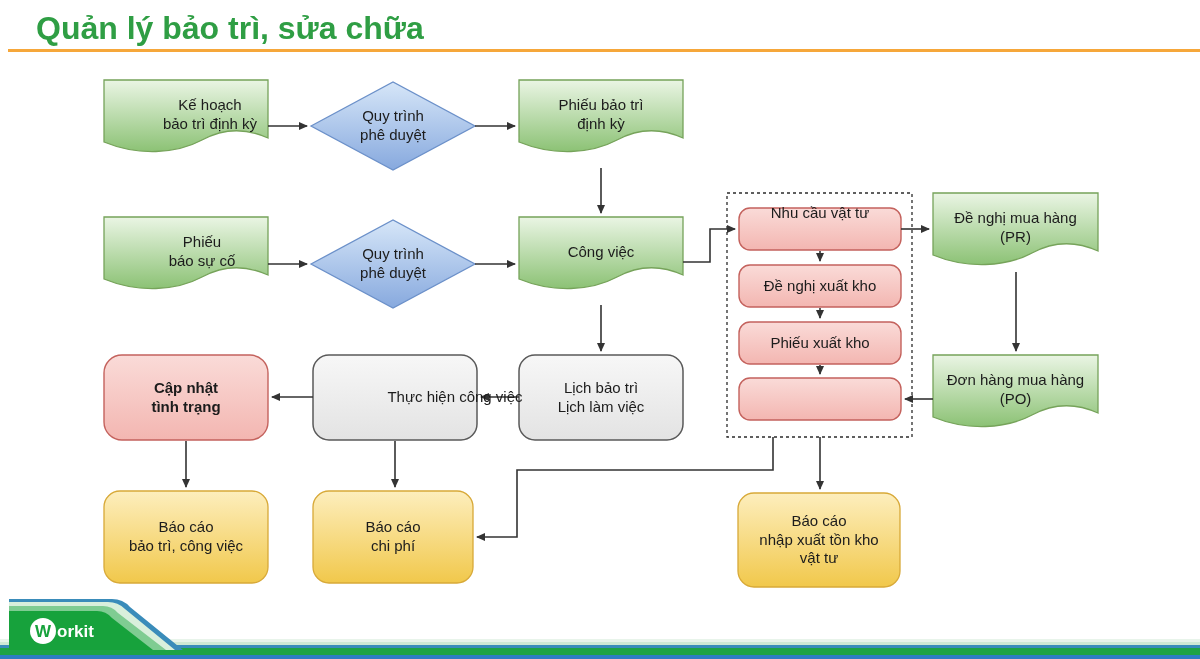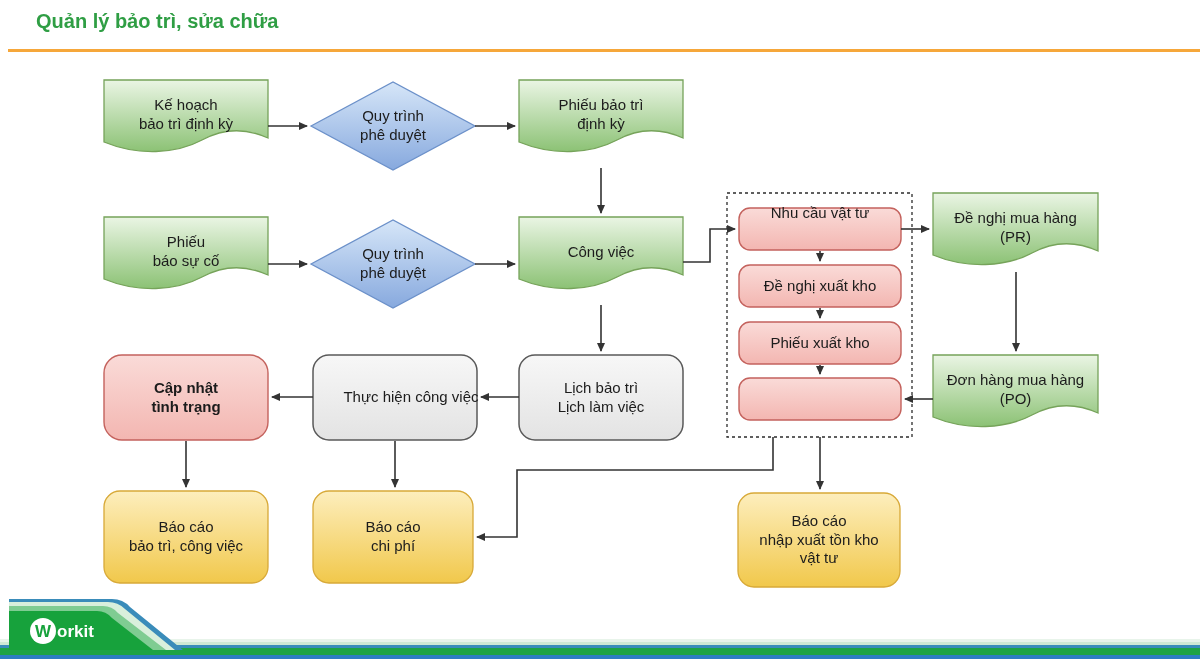--- a/index.html
+++ b/index.html
@@ -2,21 +2,21 @@
 <html><head>
 <meta charset="utf-8">
 <style>
   html,body{margin:0;padding:0;background:#fff;}
   .canvas{
     position:relative;width:1200px;height:659px;background:#ffffff;
     font-family:"Liberation Sans",sans-serif;overflow:hidden;
   }
   .page-title{
     position:absolute;left:36px;top:10px;
-    font-size:20px;font-weight:bold;color:#2f9e44;letter-spacing:0;
+    font-size:32px;font-weight:bold;color:#2f9e44;letter-spacing:0;
   }
   .title-rule{
     position:absolute;left:8px;top:49px;width:1192px;height:3px;background:#f6a73a;
   }
   .diagram-svg{position:absolute;left:0;top:0;}
   .label{
     position:absolute;display:flex;align-items:center;justify-content:center;
     text-align:center;white-space:pre-line;
     font-size:15px;line-height:1.24;color:#1c1c1c;pointer-events:none;
   }
@@ -96,41 +96,41 @@
       <path d="M820,365 L820,374" marker-end="url(#ah)"></path>
       <path d="M519,397 L481,397" marker-end="url(#ah)"></path>
       <path d="M313,397 L272,397" marker-end="url(#ah)"></path>
       <path d="M186,441 L186,487" marker-end="url(#ah)"></path>
       <path d="M395,441 L395,487" marker-end="url(#ah)"></path>
       <path d="M773,437 L773,470 L517,470 L517,537 L477,537" marker-end="url(#ah)"></path>
       <path d="M820,437 L820,489" marker-end="url(#ah)"></path>
     </g>
   </svg>
 
-  <div class="label" style="left:104px;top:80px;width:164px;height:70px;">Kế hoạch
+  <div class="label" style="left:104px;top:80px;width:164px;height:70px;padding-left:24px;">Kế hoạch
 bảo trì định kỳ</div>
   <div class="label" style="left:311px;top:83px;width:164px;height:86px;">Quy trình
 phê duyệt</div>
   <div class="label" style="left:519px;top:80px;width:164px;height:70px;">Phiếu bảo trì
 định kỳ</div>
-  <div class="label" style="left:104px;top:217px;width:164px;height:70px;">Phiếu
+  <div class="label" style="left:120px;top:217px;width:164px;height:70px;">Phiếu
 báo sự cố</div>
   <div class="label" style="left:311px;top:221px;width:164px;height:86px;">Quy trình
 phê duyệt</div>
   <div class="label" style="left:519px;top:217px;width:164px;height:70px;">Công việc</div>
   <div class="label" style="left:739px;top:192px;width:162px;height:42px;">Nhu cầu vật tư</div>
   <div class="label" style="left:739px;top:265px;width:162px;height:42px;">Đề nghị xuất kho</div>
   <div class="label" style="left:739px;top:322px;width:162px;height:42px;">Phiếu xuất kho</div>
   <div class="label" style="left:933px;top:193px;width:165px;height:70px;">Đề nghị mua hàng
 (PR)</div>
   <div class="label" style="left:933px;top:355px;width:165px;height:70px;">Đơn hàng mua hàng
 (PO)</div>
   <div class="label" style="left:104px;top:355px;width:164px;height:85px;font-weight:bold;">Cập nhật
 tình trạng</div>
-  <div class="label" style="left:313px;top:355px;width:196px;height:85px;">Thực hiện công việc</div>
+  <div class="label" style="left:313px;top:355px;width:196px;height:85px;padding-left:44px;">Thực hiện công việc</div>
   <div class="label" style="left:519px;top:355px;width:164px;height:85px;">Lịch bảo trì
 Lịch làm việc</div>
   <div class="label" style="left:104px;top:491px;width:164px;height:92px;">Báo cáo
 bảo trì, công việc</div>
   <div class="label" style="left:313px;top:491px;width:160px;height:92px;">Báo cáo
 chi phí</div>
   <div class="label" style="left:738px;top:493px;width:162px;height:94px;">Báo cáo
 nhập xuất tồn kho
 vật tư</div>
 

